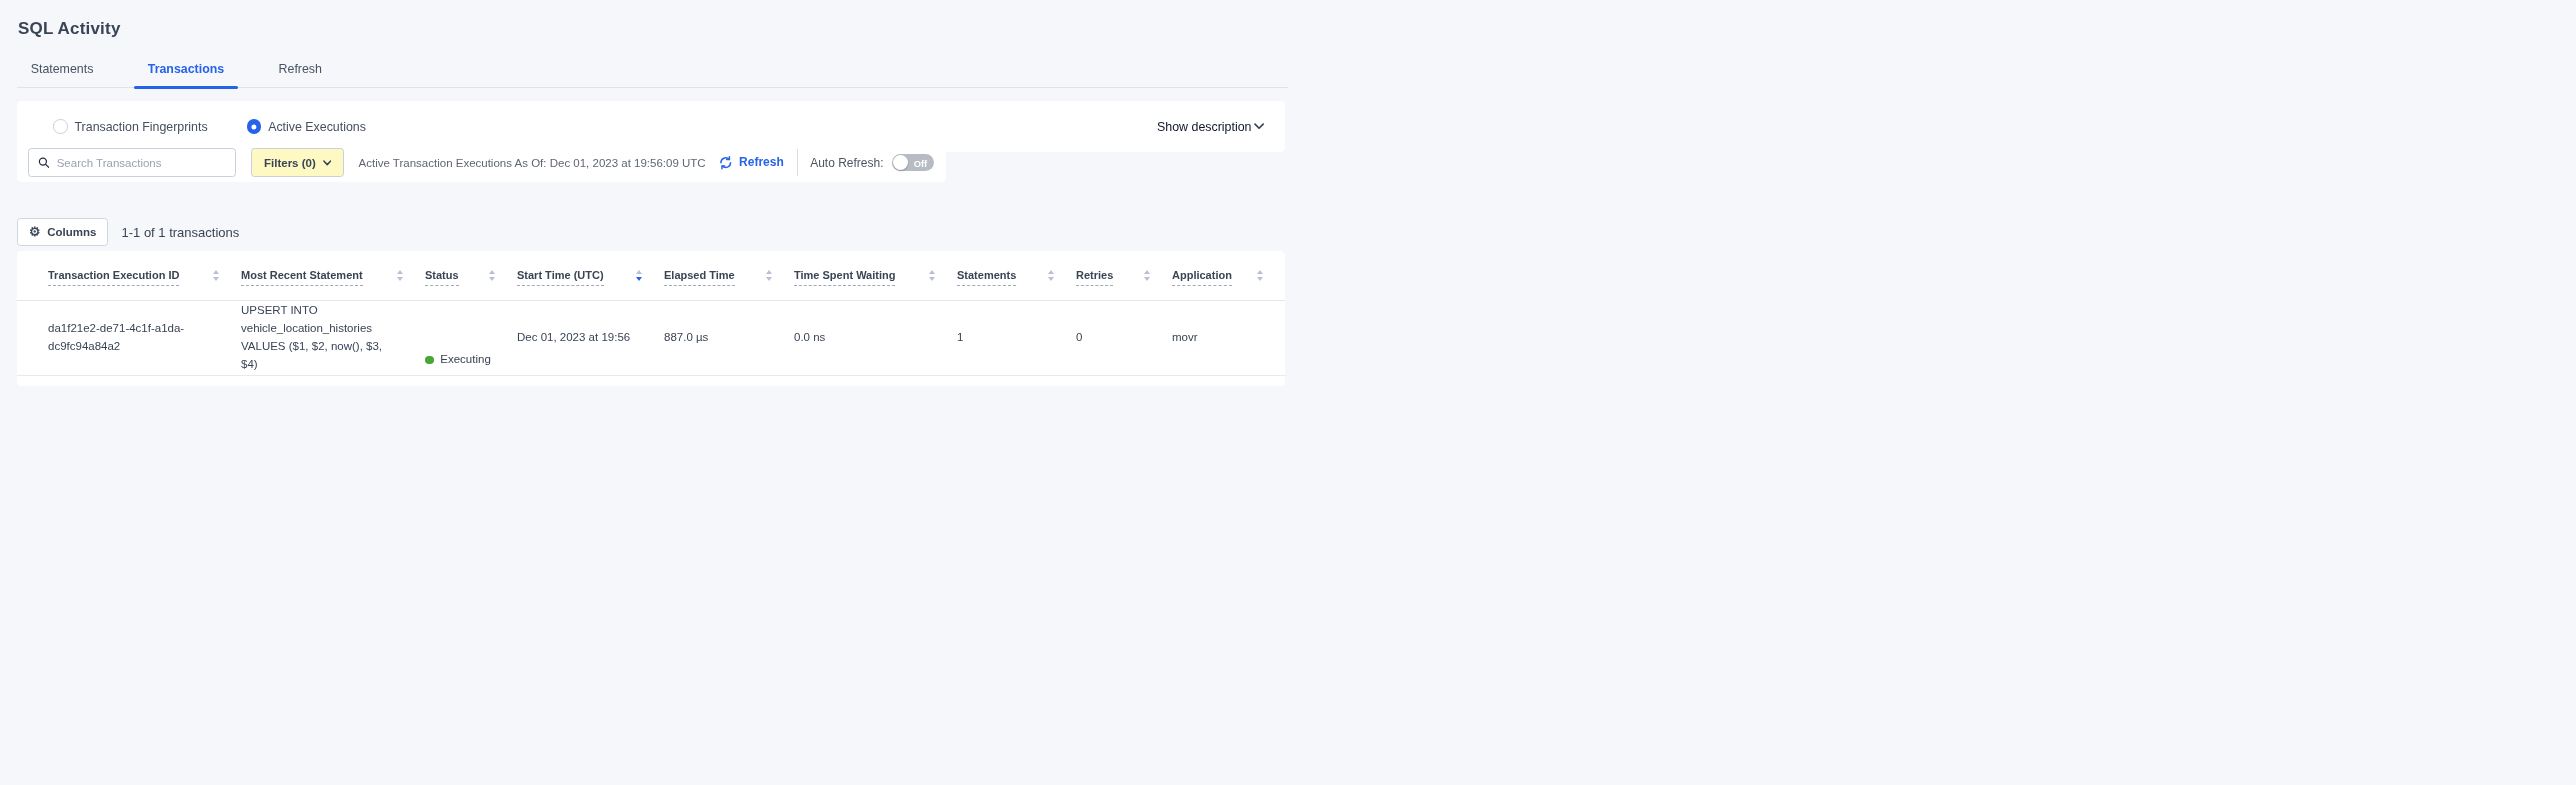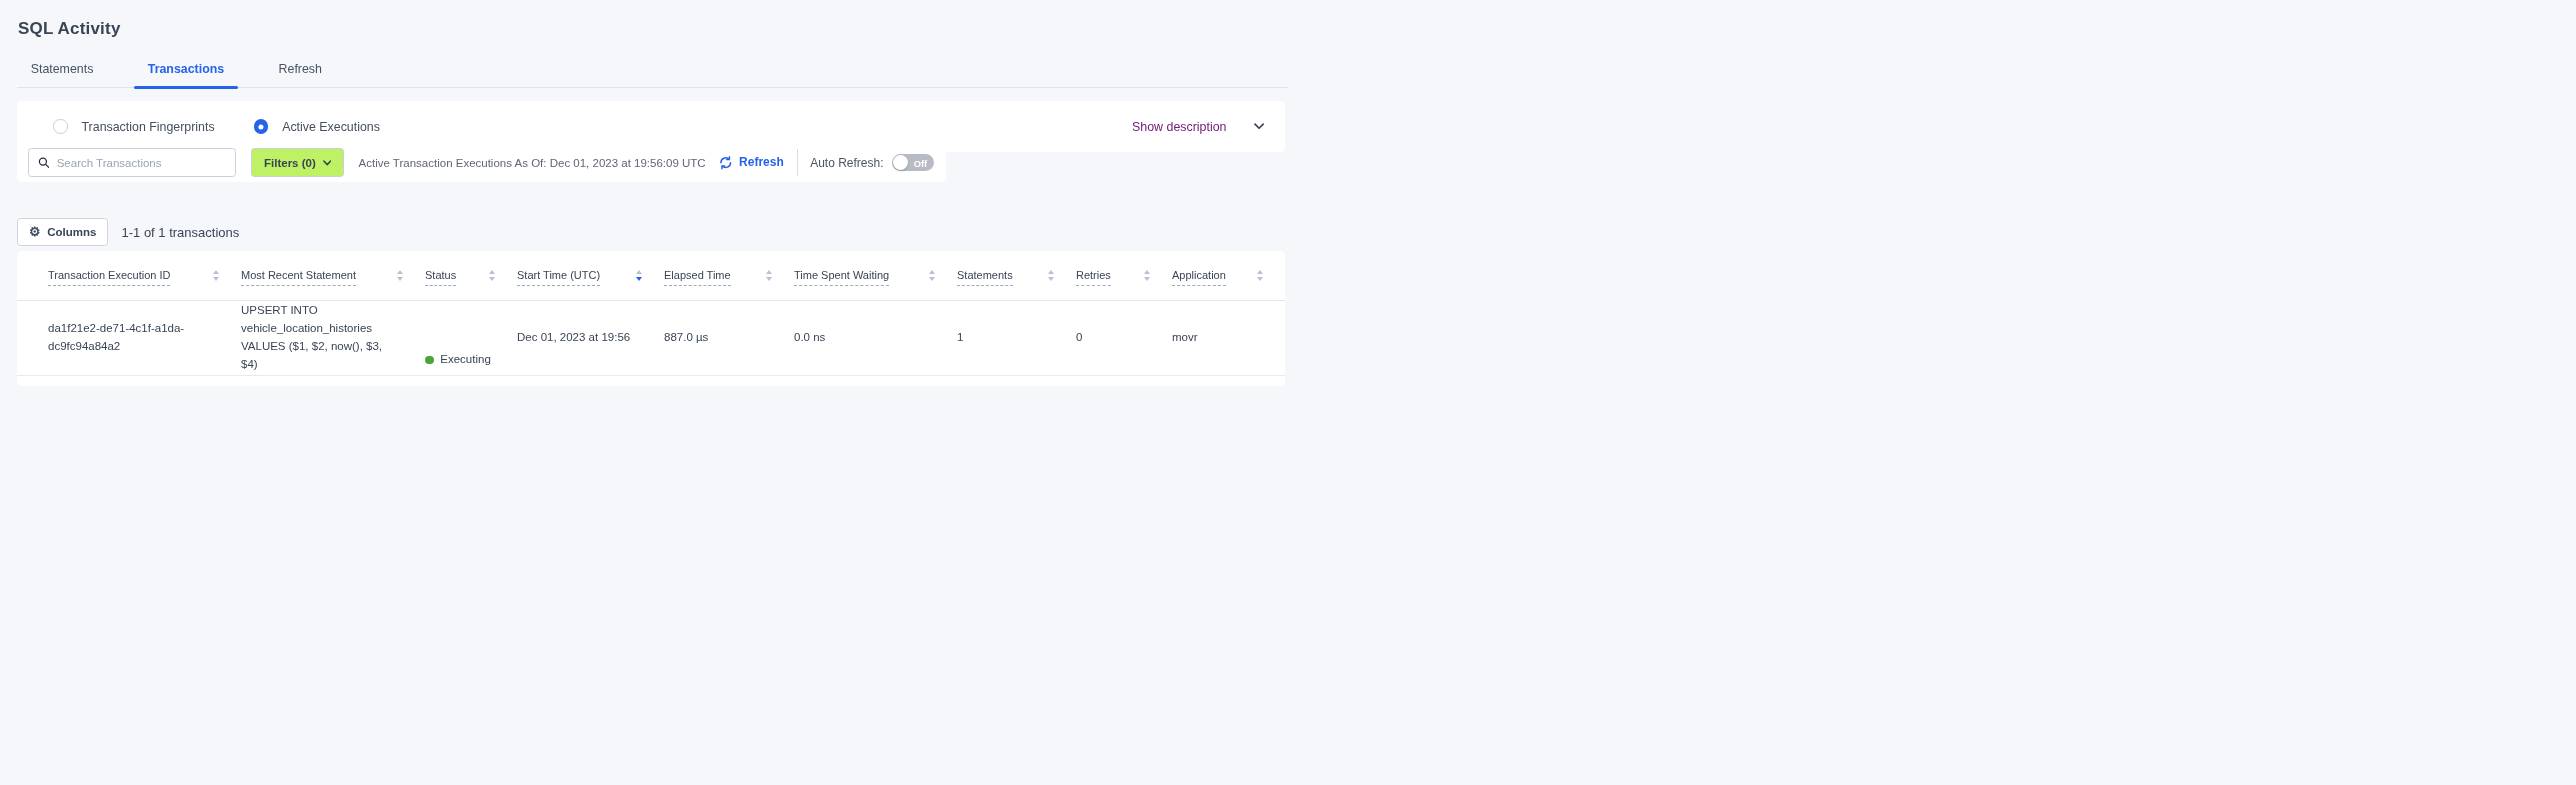--- a/index.html
+++ b/index.html
@@ -33,54 +33,54 @@
     content:""; position:absolute; left:0; right:0; bottom:-1.7px;
     height:2.6px; background:#2563eb; border-radius:1.7px;
   }
 
   
   .panel { background:#fff; border-radius:4.3px; position:absolute; }
   .radio-panel {
     left:17px; width:1268px; top:101px; height:51px;
     display:flex; align-items:center; padding:0 17px 0 36px;
   }
-  .radio { display:flex; align-items:center; gap:14px; cursor:pointer; margin-right:39px; }
+  .radio { display:flex; align-items:center; gap:7px; cursor:pointer; margin-right:39px; }
   .radio-label { font-size:12.4px; color:#454f5e; }
   .rb {
     width:14.5px; height:14.5px; border-radius:50%;
     border:0.9px solid #c9cfda; background:#fff; flex:0 0 auto; position:relative;
   }
   .rb.selected { border:none; background:#2563eb; }
   .rb.selected::after {
     content:""; position:absolute; left:50%; top:50%; transform:translate(-50%,-50%);
     width:5.1px; height:5.1px; border-radius:50%; background:#fff;
   }
   .show-desc {
-    margin-left:auto; display:flex; align-items:center; gap:28px;
-    font-size:12.4px; color:#701a75; cursor:pointer; padding-right:3.4px;justify-content:flex-end;
+    margin-left:auto; display:flex; align-items:center; gap:3px;
+    font-size:12.4px; color:#0f172a; cursor:pointer; padding-right:3.4px;justify-content:flex-end;
   }
 
   .search-panel {
     left:17px; width:929px; top:143px; height:39px;
     display:flex; align-items:center; padding:0 12px 0 11px;
   }
   .search-box {
     display:flex; align-items:center; gap:7.7px;
     width:236px; height:29px; border:0.9px solid #c8cfdd; border-radius:3.4px;
     padding:0 8.5px; background:#fff;
   }
   .search-box input {
     border:none; outline:none; width:100%; font-size:11.5px;
     font-family:"Liberation Sans", sans-serif; color:#394455; background:transparent;
   }
   .search-box input::placeholder { color:#9aa3b1; }
   .filters-btn {
     margin-left:15.4px; height:29px; padding:0 12px;
     display:flex; align-items:center; gap:6.8px;
-    background:#bef264; border:0.9px solid #c8cfdd; border-radius:3.4px;
+    background:#fef9c3; border:0.9px solid #c8cfdd; border-radius:3.4px;
     font-size:11.5px; font-weight:700; color:#394455; cursor:pointer;
     font-family:"Liberation Sans", sans-serif; white-space:nowrap;
   }
   .asof { margin-left:14.5px; font-size:11.5px; color:#5f6672; white-space:nowrap; }
   .refresh-btn {
     margin-left:12px; display:flex; align-items:center; gap:6px;
     color:#2563eb; font-size:12px; font-weight:700; cursor:pointer; white-space:nowrap;text-align:center;
   }
   .vdiv { margin-left:12.8px; width:0.9px; height:27px; background:#d8dde6; }
   .auto-label { margin-left:12.8px; font-size:12px; color:#4c5562; white-space:nowrap; }
@@ -114,21 +114,21 @@
     background:#fff; border-radius:4.3px; overflow:hidden;
   }
   .thead, .trow {
     display:grid;
     grid-template-columns:193px 184px 92px 147px 130px 163px 119px 96px 1fr;
     padding-left:31px;
   }
   .thead { height:50px; align-items:center; border-bottom:0.9px solid #e2e7ef; }
   .th { display:flex; align-items:center; height:100%; }
   .th-label {
-    font-size:11px; font-weight:400; color:#394455; white-space:nowrap;
+    font-size:11px; font-weight:700; color:#394455; white-space:nowrap;
     border-bottom:0.9px dashed #9fa9ba; padding-bottom:4.3px; margin-top:4.3px;
   }
   .sort { margin-left:auto; margin-right:22px; display:flex; flex-direction:column; gap:2.6px; cursor:pointer; }
   .sort i { display:block; width:0; height:0; border-left:3.8px solid transparent; border-right:3.8px solid transparent; }
   .sort .up   { border-bottom:4.7px solid #b9c0d4; }
   .sort .down { border-top:4.7px solid #b9c0d4; }
   .sort.sort-desc .down { border-top-color:#2563eb; }
 
   .trow { min-height:75px; align-items:center; border-bottom:0.9px solid #e7ebf1; }
   .td { font-size:11.5px; color:#394455; padding-right:20.5px; line-height:1.55; }

